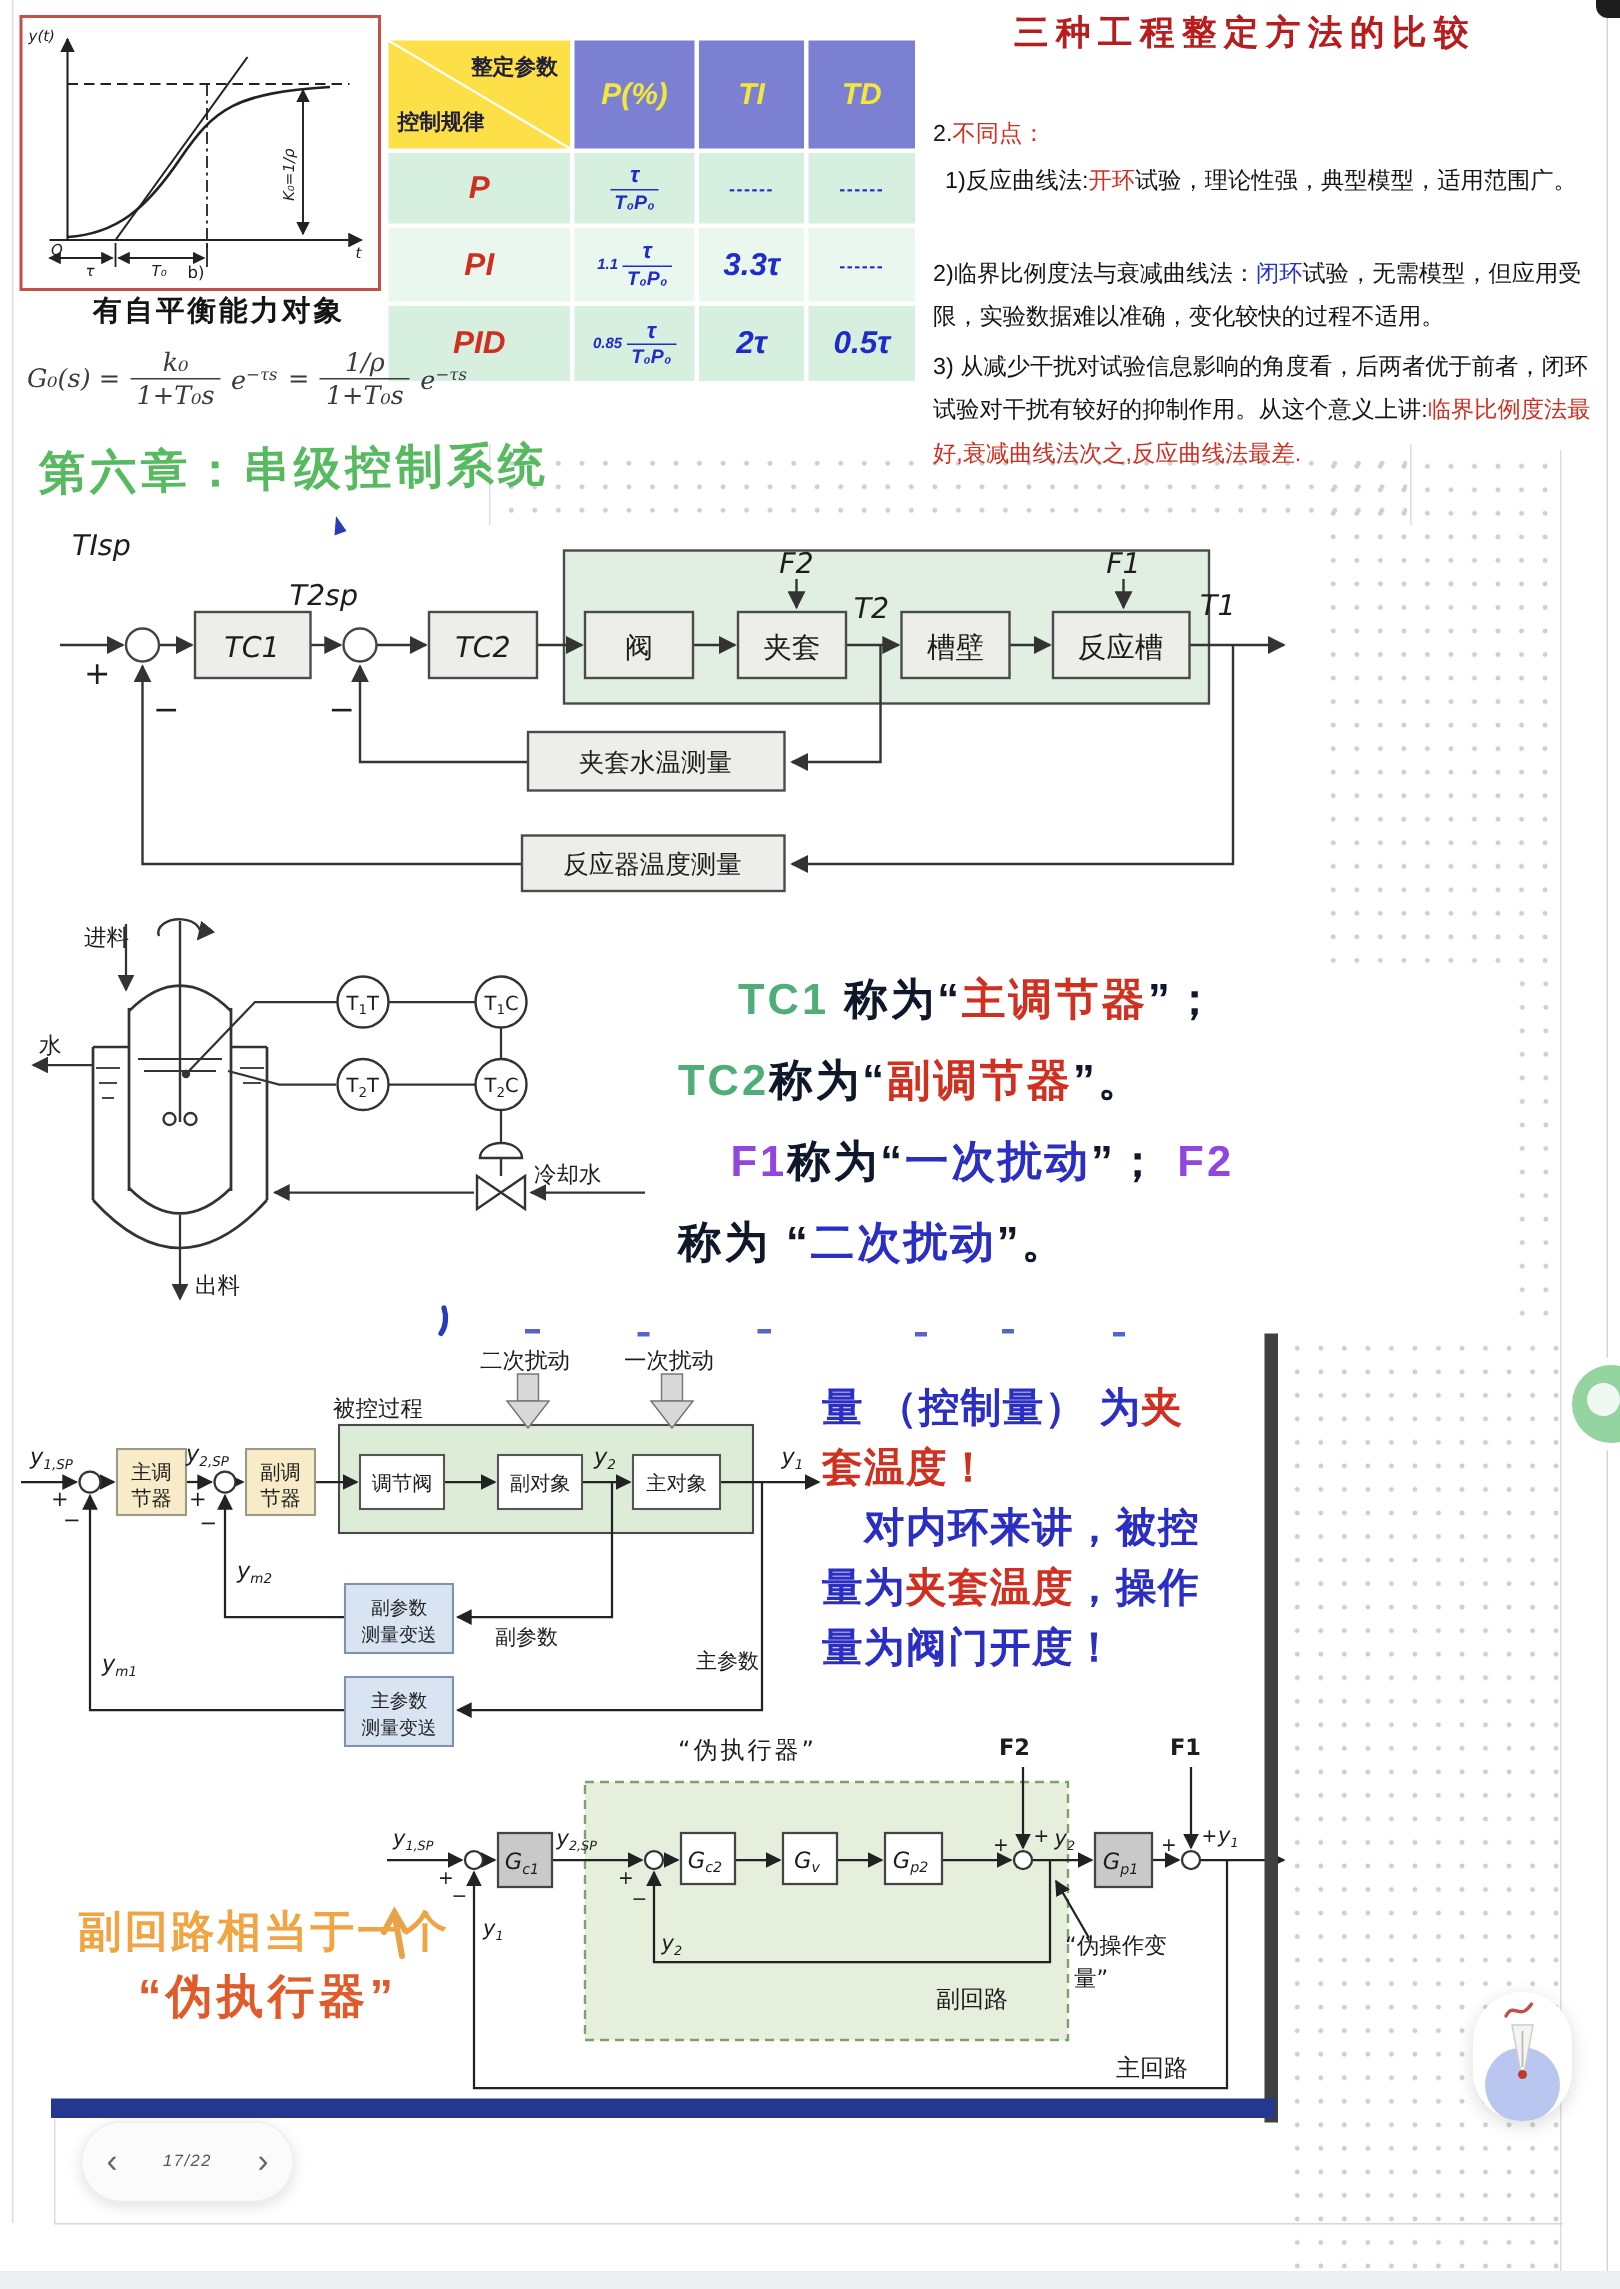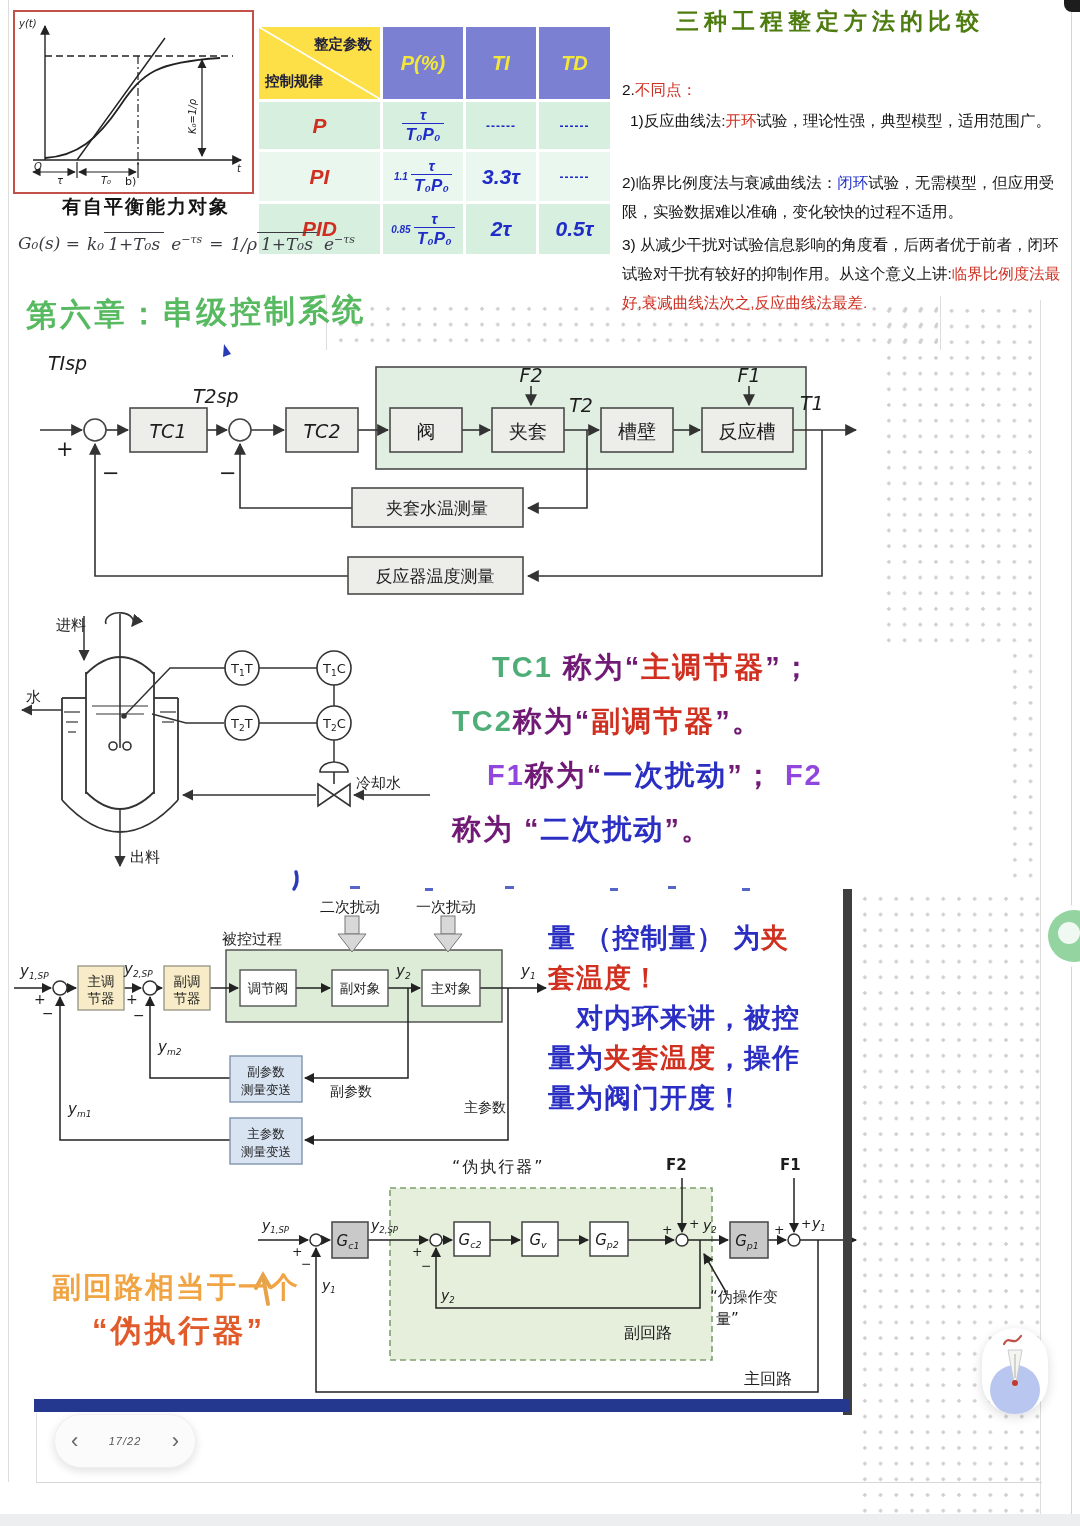--- a/index.html
+++ b/index.html
@@ -23,39 +23,39 @@
   .th{background:#7b80d2;color:#f2e83c;font-size:20px;font-style:italic;font-weight:bold}
   .th-corner{background:#fde047;position:relative}
   .th-corner .tt{position:absolute;top:8px;right:8px;color:#20203a;font-size:14.5px;font-weight:bold}
   .th-corner .bb{position:absolute;bottom:8px;left:6px;color:#20203a;font-size:14.5px;font-weight:bold}
   .rl{font-size:21px;font-weight:bold;font-style:italic;color:#cf2f21}
   .tv{color:#1f2cc8;font-size:21px;font-style:italic;font-weight:bold}
   .dashv{font-size:12px;letter-spacing:1px;font-weight:bold;font-style:normal}
   .bg-a{background:#d6efdf}.bg-b{background:#eaf7ef}
   .frac{display:inline-flex;flex-direction:column;align-items:center;line-height:1.15;font-style:italic}
   .frac .num{font-size:15px}
-  .frac .den{border-top:1.5px solid #1f2cc8;font-size:17px;padding:1px 3px 0}
+  .frac .den{border-top:1.5px solid #1f2cc8;font-size:13px;padding:1px 3px 0}
   .coef{font-size:10px;margin-right:3px}
   
   .formula{left:18px;top:232px;display:flex;align-items:center;gap:7px;
            font-family:"DejaVu Serif",serif;font-style:italic;color:#3a3a42;font-size:17px}
-  .formula .frac2{display:inline-flex;flex-direction:row;align-items:flex-end;line-height:1.2}
+  .formula .frac2{display:inline-flex;flex-direction:column;align-items:center;line-height:1.2}
   .formula .frac2 .d{border-top:1.5px solid #3a3a42;padding:1px 4px 0}
   .formula sup{font-size:11px}
   
-  .r-title{left:676px;top:6px;font-size:23px;font-weight:bold;letter-spacing:5px;color:#4d7c0f}
+  .r-title{left:676px;top:6px;font-size:23px;font-weight:bold;letter-spacing:5px;color:#b91c1c}
   .rp{left:622px;width:452px;font-size:15.5px;line-height:29px;color:#141414}
   .red{color:#cf2f21}.blue{color:#2231c8}
   
   .chapter{left:26px;top:292px;font-size:31px;font-weight:bold;letter-spacing:3px;
            color:#57b960;transform:rotate(-1deg)}
   
   .hand1{left:452px;top:640px;font-size:29px;line-height:54px;letter-spacing:2px;font-weight:bold}
   .hand1 .g{color:#4fae77}.hand1 .r{color:#d03020}.hand1 .b{color:#2a2ec2}.hand1 .p{color:#9147dd}
-  .hand1 .k{color:#701a75}
+  .hand1 .k{color:#0f172a}
   .hand2{left:548px;top:918px;font-size:27px;line-height:40px;letter-spacing:1px;font-weight:bold;color:#2a2ec2}
   .hand2 .r{color:#d03020}
   .hand3a{left:52px;top:1268px;font-size:29px;font-weight:bold;letter-spacing:2px;color:#f0a444}
   .hand3b{left:92px;top:1310px;font-size:31px;font-weight:bold;letter-spacing:3px;color:#e05a2a}
   
   .bluebar{left:34px;top:1399px;width:816px;height:13px;background:#24388f}
   .darkbar{left:843px;top:889px;width:9px;height:526px;background:#3f3f3f}
   .corner-mark{right:0;top:0;width:16px;height:12px;background:#1d1d1d;border-bottom-left-radius:8px}
   .bottom-border{left:36px;top:1482px;width:1006px;height:1px;background:#d8d8d8}
   .bottom-strip{left:0;top:1514px;width:1080px;height:12px;background:#eceef0}

